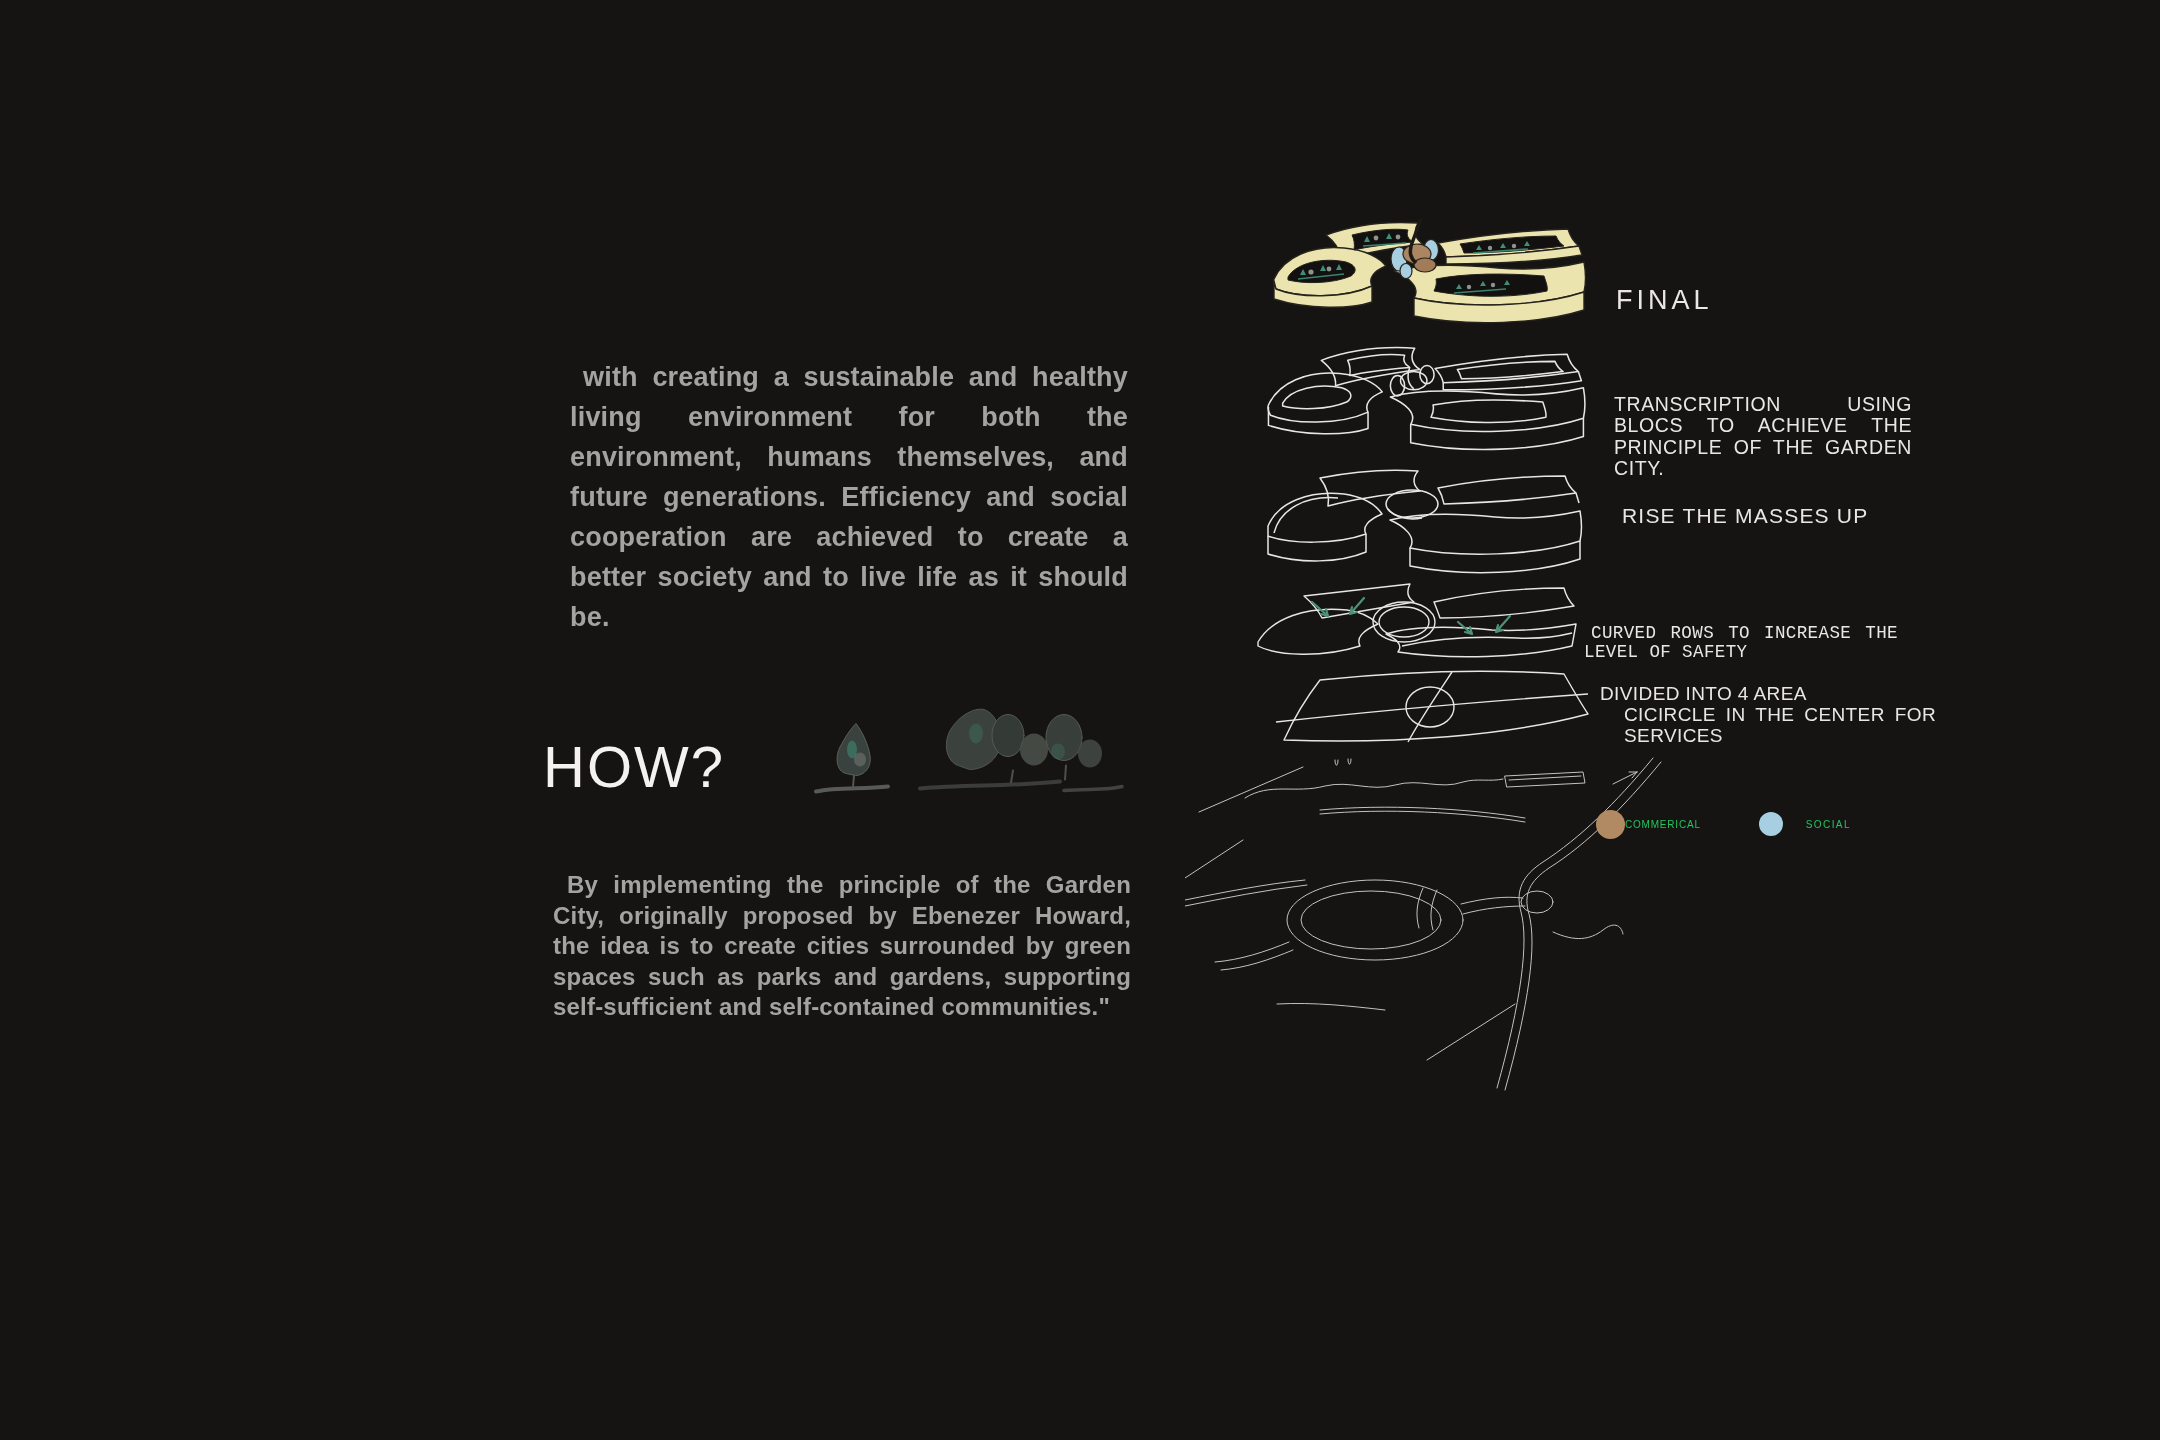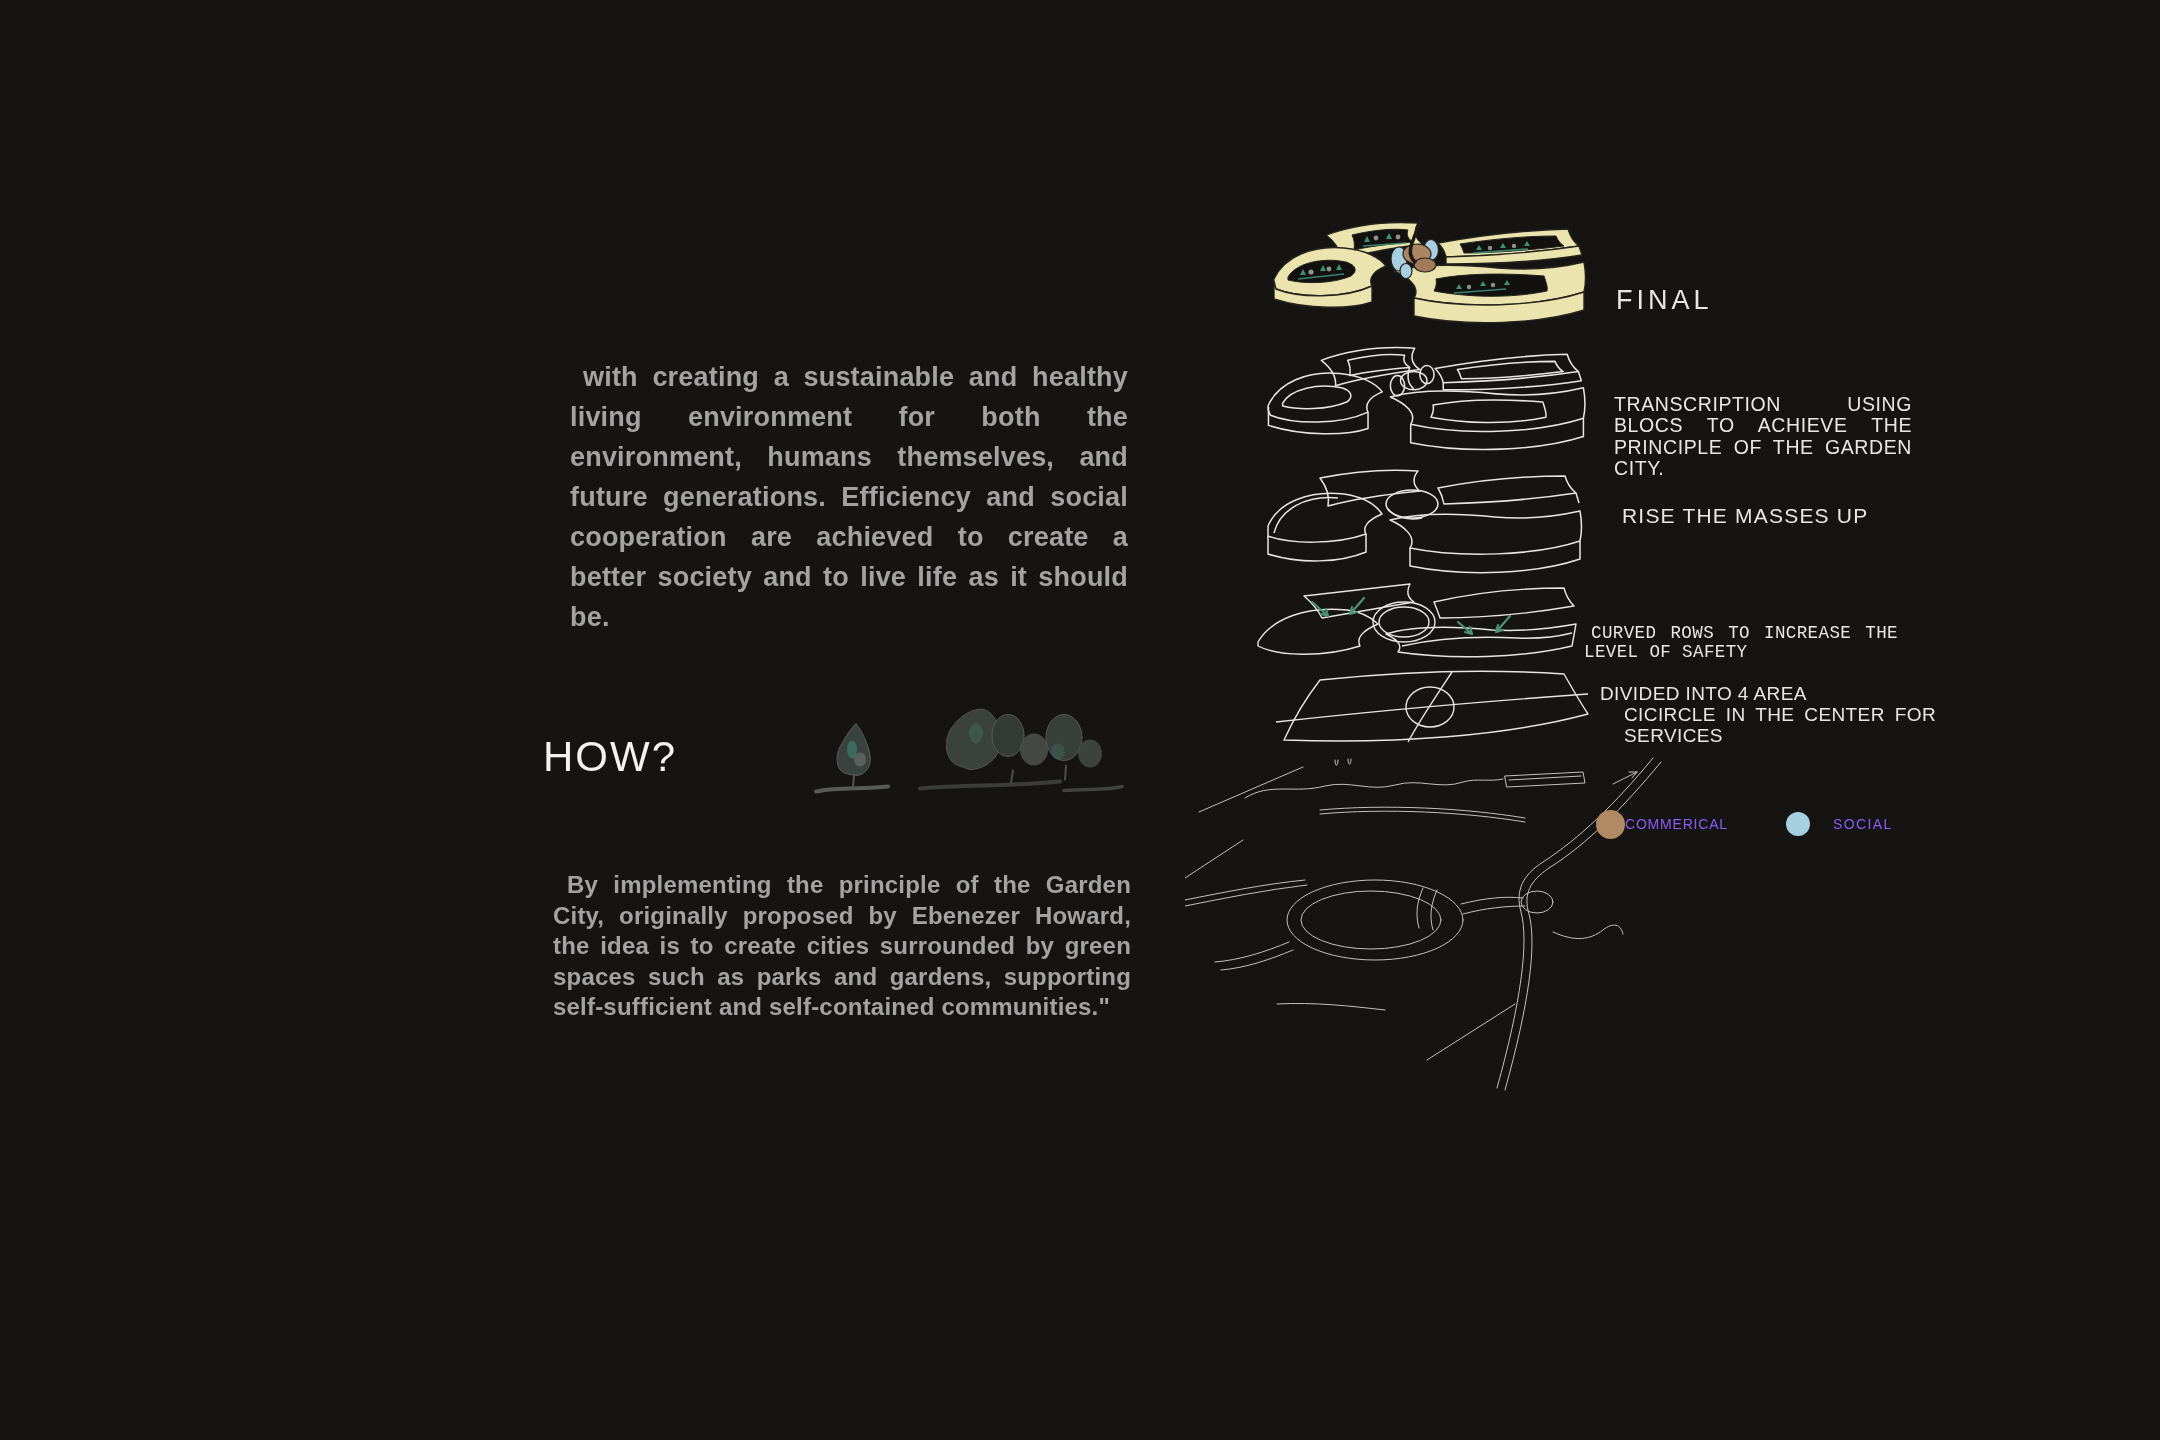--- a/index.html
+++ b/index.html
@@ -20,37 +20,37 @@
   #intro-para{
     left:570px;top:330px;width:558px;
     font-size:27px;line-height:40px;text-indent:13px;
   }
   #garden-para{
     left:553px;top:846px;width:578px;
     font-size:24px;line-height:30.5px;text-indent:14px;
   }
   #how-heading{
     left:543px;top:733px;
-    color:#f4f2f0;font-size:42px;font-weight:300;letter-spacing:2px;
+    color:#f4f2f0;font-size:58px;font-weight:300;letter-spacing:2px;
   }
   .step-label{
     color:#e9e7e4;
     font-weight:400;
   }
   #label-final{left:1616px;top:285px;font-size:27px;letter-spacing:4px;font-weight:300;}
   #label-transcription{left:1614px;top:374px;width:298px;font-size:19.5px;line-height:21.5px;text-align:justify;letter-spacing:.6px;}
   #label-rise{left:1622px;top:504px;font-size:21px;letter-spacing:1.2px;}
   #label-curved{left:1584px;top:606px;width:314px;font-size:17.5px;line-height:19.5px;text-align:justify;letter-spacing:.4px;text-indent:7px;font-family:Liberation Mono, monospace;}
   #label-divided{left:1600px;top:683px;width:336px;font-size:19px;line-height:21px;letter-spacing:.4px;}
   #label-divided .l2{text-align:justify;margin-left:24px;}
   .legend{left:1596px;top:804px;height:40px;display:flex;align-items:center;z-index:5;}
   .legend .dot{border-radius:50%;display:inline-block;}
   .dot-commercial{width:29px;height:29px;}
   .dot-social{width:24px;height:24px;margin-left:58px;}
-  .legend .lbl{color:#8b5cf6;font-size:14px;letter-spacing:.8px;}
+  .legend .lbl{color:#22c55e;font-size:10px;letter-spacing:.8px;}
   .legend .lbl.social{margin-left:23px;letter-spacing:1.4px;}
   svg{display:block;}
 </style>
 </head>
 <body>
 
 <div class="canvas">
 
   <p class="abs para" id="intro-para">with creating a sustainable and healthy living environment for both the environment, humans themselves, and future generations. Efficiency and social cooperation are achieved to create a better society and to live life as it should be.</p>
 

